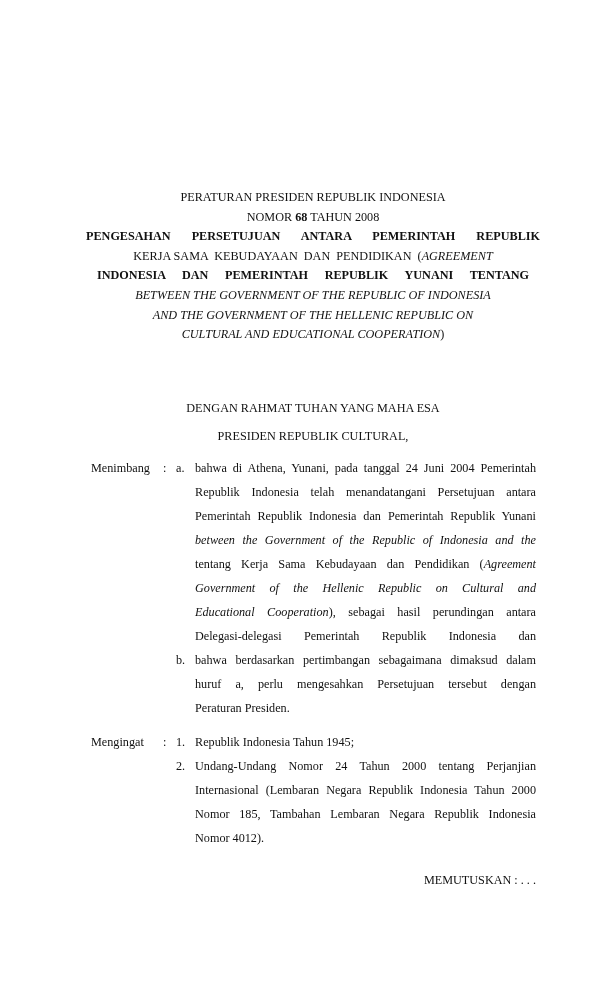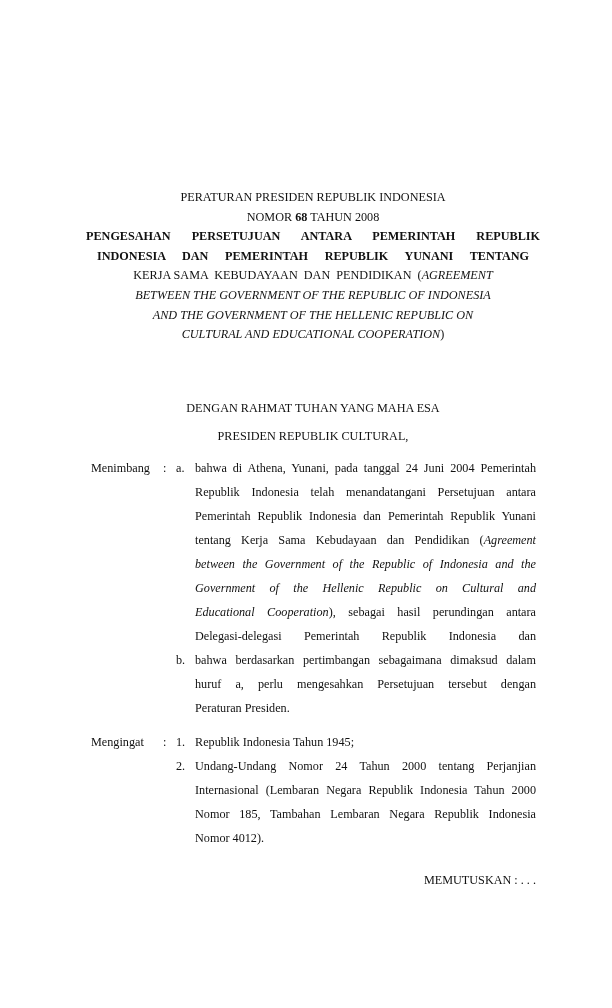--- a/index.html
+++ b/index.html
@@ -22,43 +22,43 @@
   .txt .ln.last { text-align-last: left; }
   .closing { position: absolute; right: 76px; top: 870px; line-height: 20px; }
 </style>
 </head>
 <body>
 
 <div class="header">
   <div class="hl">PERATURAN PRESIDEN REPUBLIK INDONESIA</div>
   <div class="hl"><span style="white-space:pre">NOMOR </span><span class="b">68</span><span style="white-space:pre"> TAHUN 2008</span></div>
   <div class="hl just" style="margin:0 -4px;">PENGESAHAN  PERSETUJUAN  ANTARA  PEMERINTAH  REPUBLIK</div>
+  <div class="hl"><span style="white-space:pre">KERJA SAMA  KEBUDAYAAN  DAN  PENDIDIKAN  (</span><span class="it">AGREEMENT</span></div>
   <div class="hl just" style="margin:0 7px;">INDONESIA  DAN   PEMERINTAH  REPUBLIK  YUNANI  TENTANG</div>
-  <div class="hl"><span style="white-space:pre">KERJA SAMA  KEBUDAYAAN  DAN  PENDIDIKAN  (</span><span class="it">AGREEMENT</span></div>
   <div class="hl it">BETWEEN THE GOVERNMENT OF THE REPUBLIC OF INDONESIA</div>
   <div class="hl it">AND THE GOVERNMENT OF THE HELLENIC REPUBLIC ON</div>
   <div class="hl"><span class="it">CULTURAL AND EDUCATIONAL COOPERATION</span><span>)</span></div>
 </div>
 
 <div class="opening">
   <div class="ol">DENGAN RAHMAT TUHAN YANG MAHA ESA</div>
   <div class="ol">PRESIDEN REPUBLIK CULTURAL,</div>
 </div>
 
 <div class="section" style="top:456px;">
   <div class="row">
     <span class="lbl">Menimbang</span>
     <span class="colon">:</span>
     <span class="mk">a.</span>
     <div class="txt">
       <span class="ln">bahwa di Athena, Yunani, pada tanggal 24 Juni 2004 Pemerintah</span>
       <span class="ln">Republik Indonesia telah menandatangani Persetujuan antara</span>
       <span class="ln">Pemerintah Republik Indonesia dan Pemerintah Republik Yunani</span>
+      <span class="ln it">between the Government of the Republic of Indonesia and the</span>
       <span class="ln"><span>tentang Kerja Sama Kebudayaan dan Pendidikan (</span><span class="it">Agreement</span></span>
-      <span class="ln it">between the Government of the Republic of Indonesia and the</span>
       <span class="ln it">Government of the Hellenic Republic on Cultural and</span>
       <span class="ln"><span class="it">Educational Cooperation</span><span>), sebagai hasil perundingan antara</span></span>
       <span class="ln">Delegasi-delegasi Pemerintah Republik Indonesia dan</span>
     </div>
   </div>
   <div class="row">
     <span class="mk">b.</span>
     <div class="txt">
       <span class="ln">bahwa berdasarkan pertimbangan sebagaimana dimaksud dalam</span>
       <span class="ln">huruf a, perlu mengesahkan Persetujuan tersebut dengan</span>

